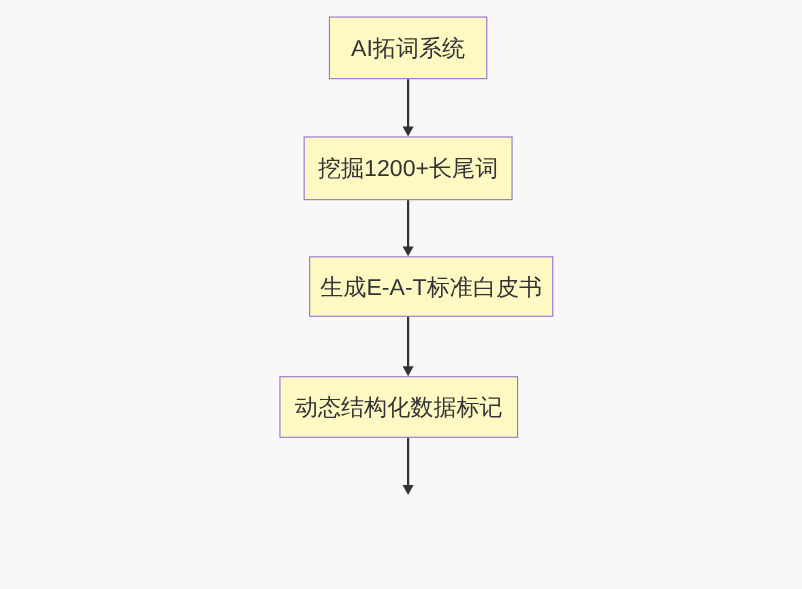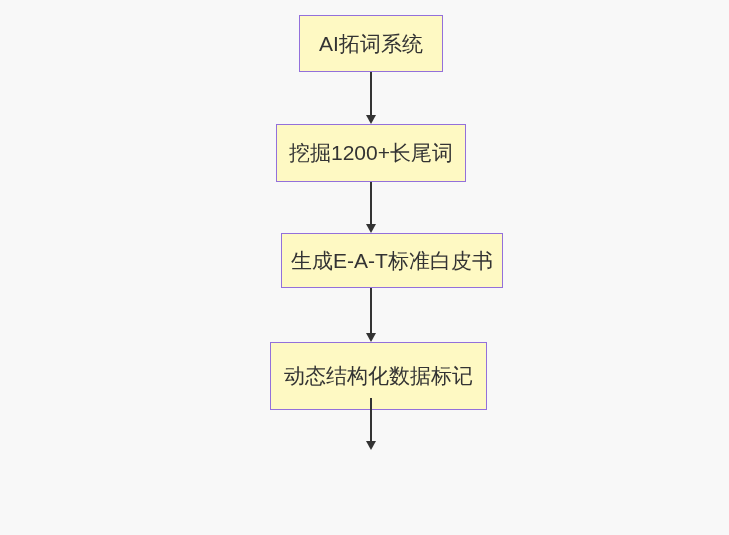--- a/index.html
+++ b/index.html
@@ -24,21 +24,21 @@
     border: 1px solid #9370DB;
     color: #333333;
     font-size: 21px;
     text-align: center;
     box-sizing: border-box;
     white-space: nowrap;
   }
   .n0 { left: 299px; top: 15px;  width: 144px; height: 57px; }
   .n1 { left: 276px; top: 124px; width: 190px; height: 58px; text-align: right; }
   .n2 { left: 261px; top: 233px; width: 222px; height: 55px; margin-left: 20px; }
-  .n3 { left: 270px; top: 342px; width: 217px; height: 68px; }
+  .n3 { left: 254px; top: 342px; width: 217px; height: 56px; }
   .n4 { left: 254px; top: 450px; width: 236px; height: 57px; }
 
   .edge {
     position: absolute;
     left: 370px;
     width: 2px;
   }
   .e0 { top: 72px;  height: 52px; }
   .e1 { top: 182px; height: 51px; }
   .e2 { top: 288px; height: 54px; }

